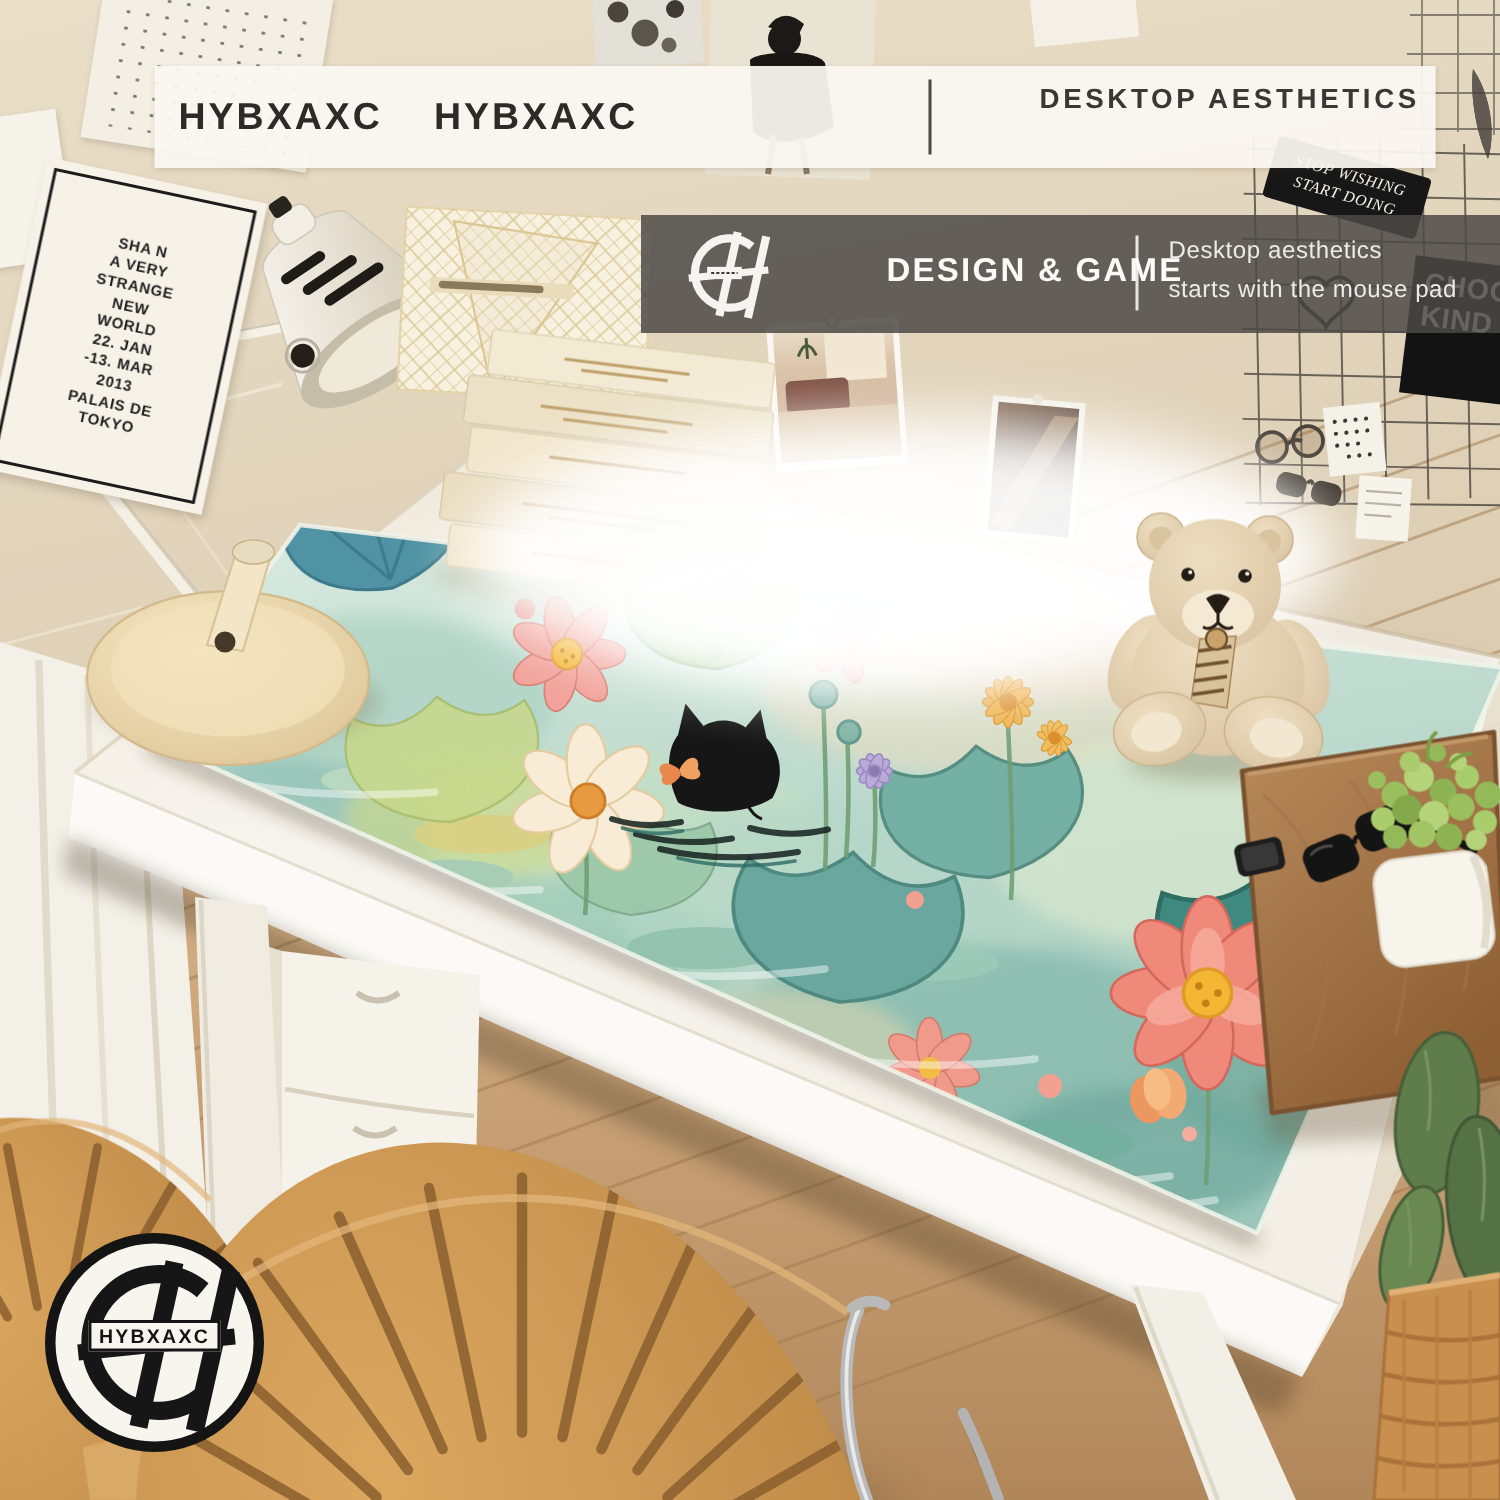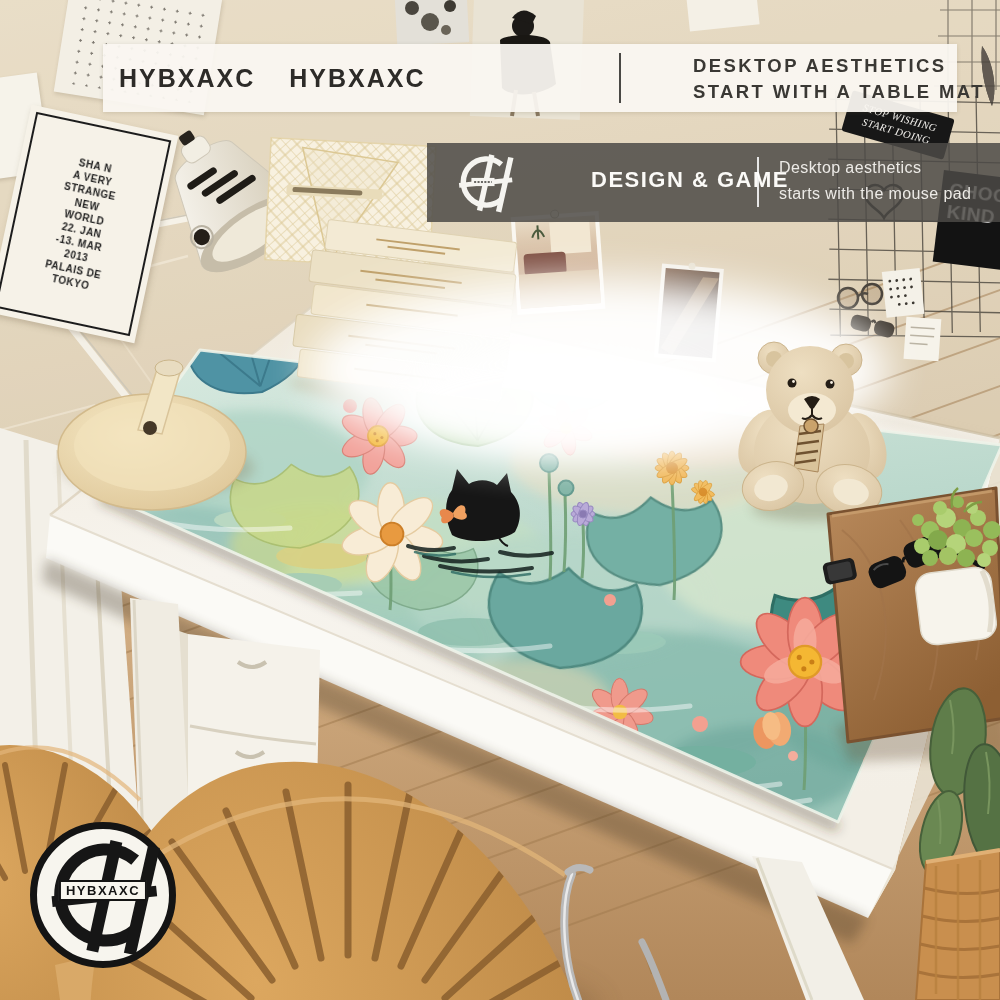--- a/index.html
+++ b/index.html
@@ -736,21 +736,20 @@
 KIND</div>
 
 <div class="top-banner">
   <div class="tb-words">
     <span>HYBXAXC</span>
     <span>HYBXAXC</span>
   </div>
   <div class="tb-rule"></div>
   <div class="tb-tagline">
     <div>DESKTOP AESTHETICS</div>
-    <div>START WITH A TABLE MAT</div>
   </div>
 </div>
 
 <div class="mid-banner">
   <svg class="mb-logo" viewBox="0 0 100 100">
     <path d="M74,24 A34,34 0 1 0 74,76" fill="none" stroke="#f5f4f0" stroke-width="8"></path>
     <path d="M12,55 L90,47" stroke="#f5f4f0" stroke-width="7"></path>
     <path d="M60,10 L42,92" stroke="#f5f4f0" stroke-width="8"></path>
     <path d="M88,14 L70,94" stroke="#f5f4f0" stroke-width="8"></path>
     <rect x="30" y="44" width="34" height="12" fill="#f5f4f0"></rect>

